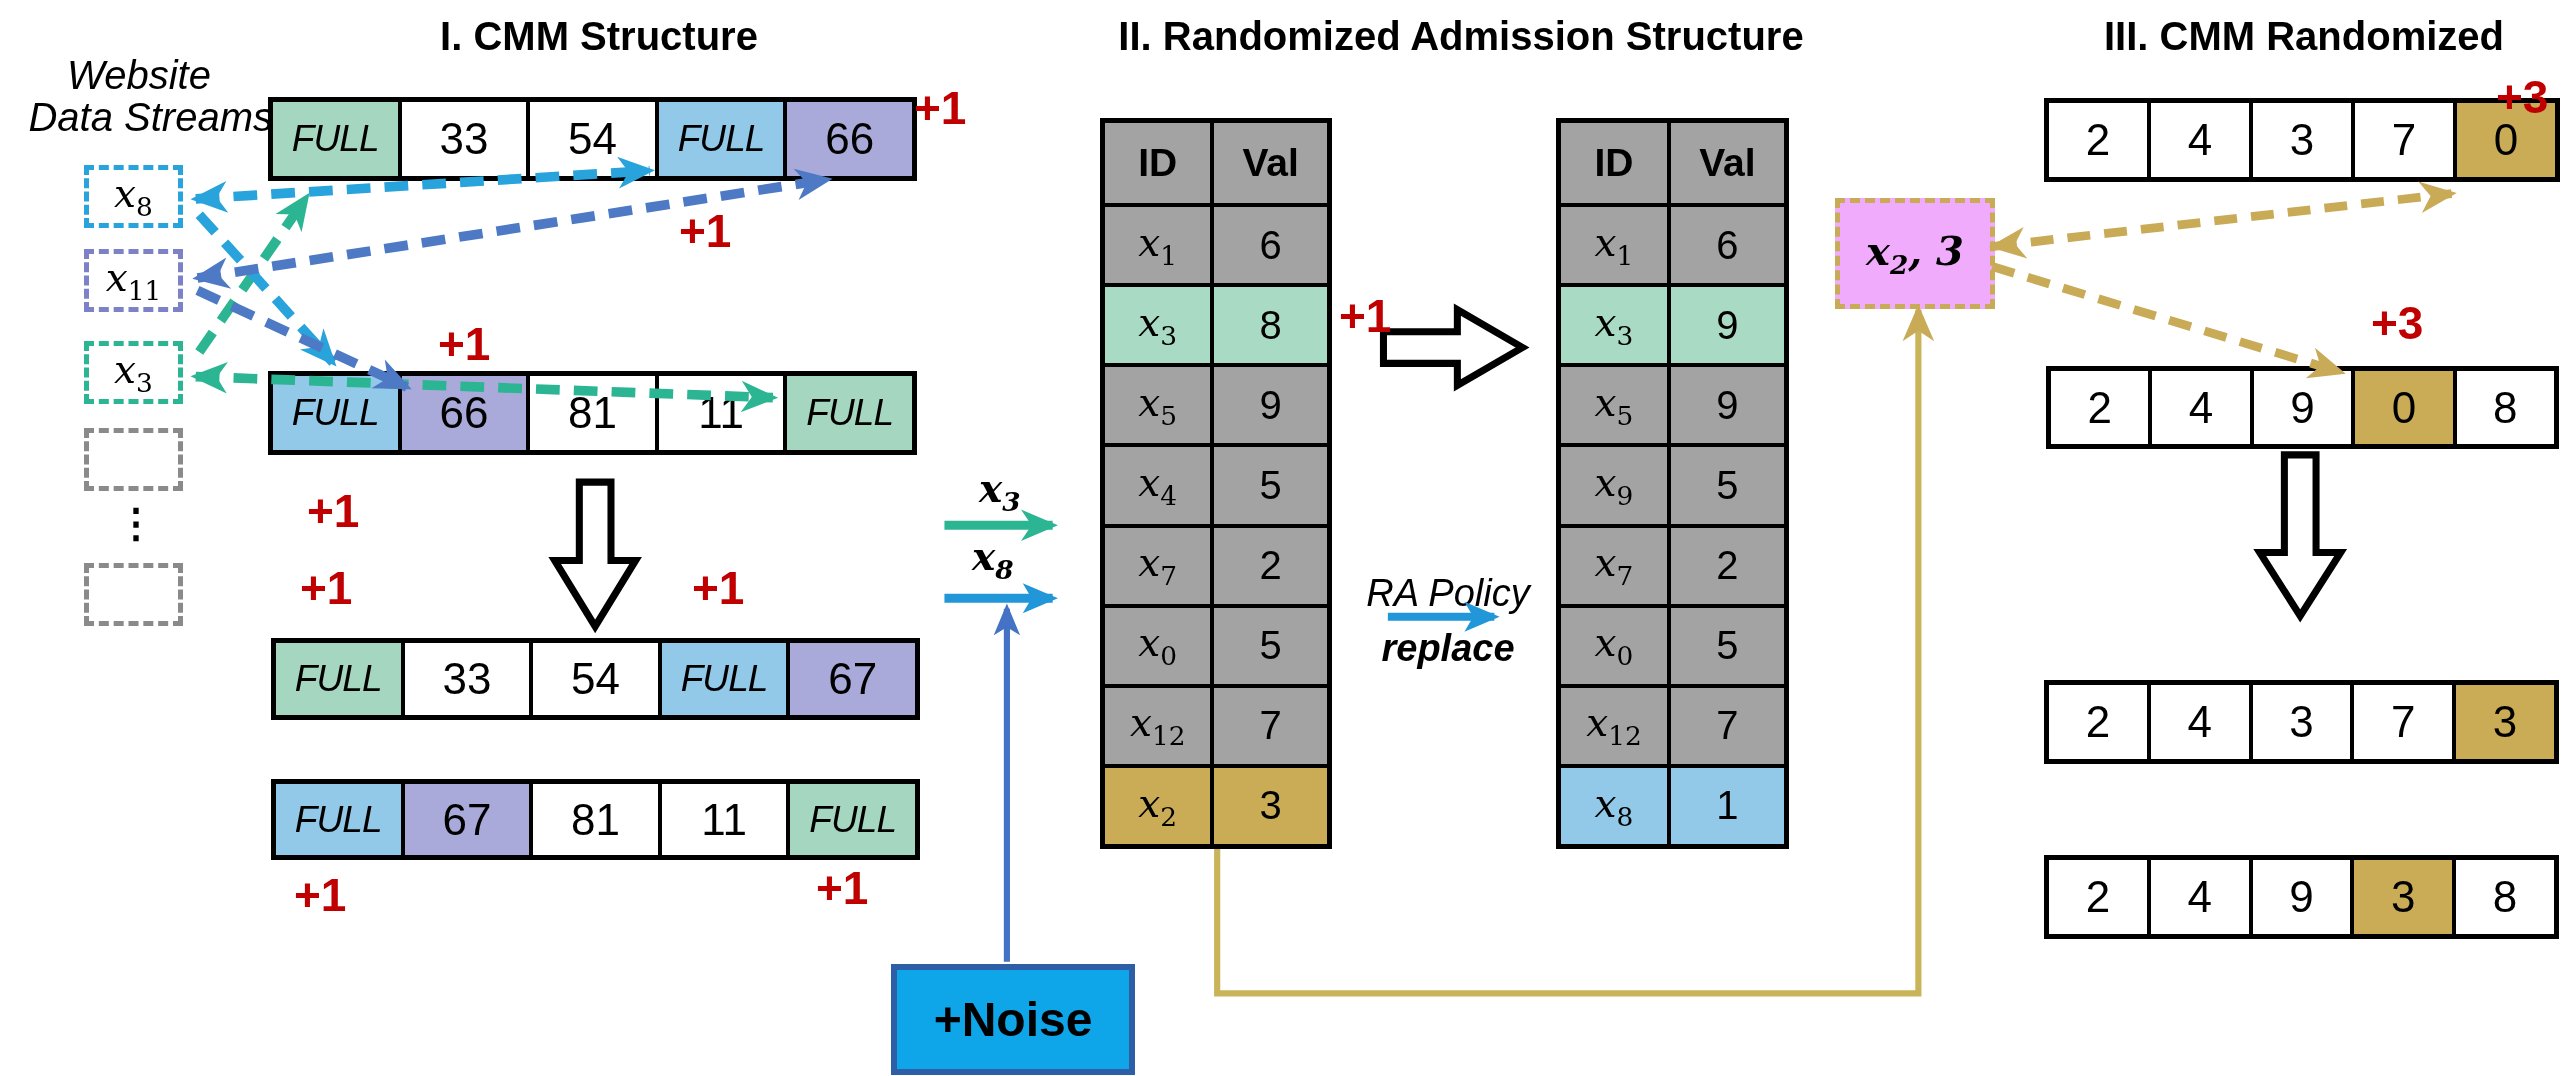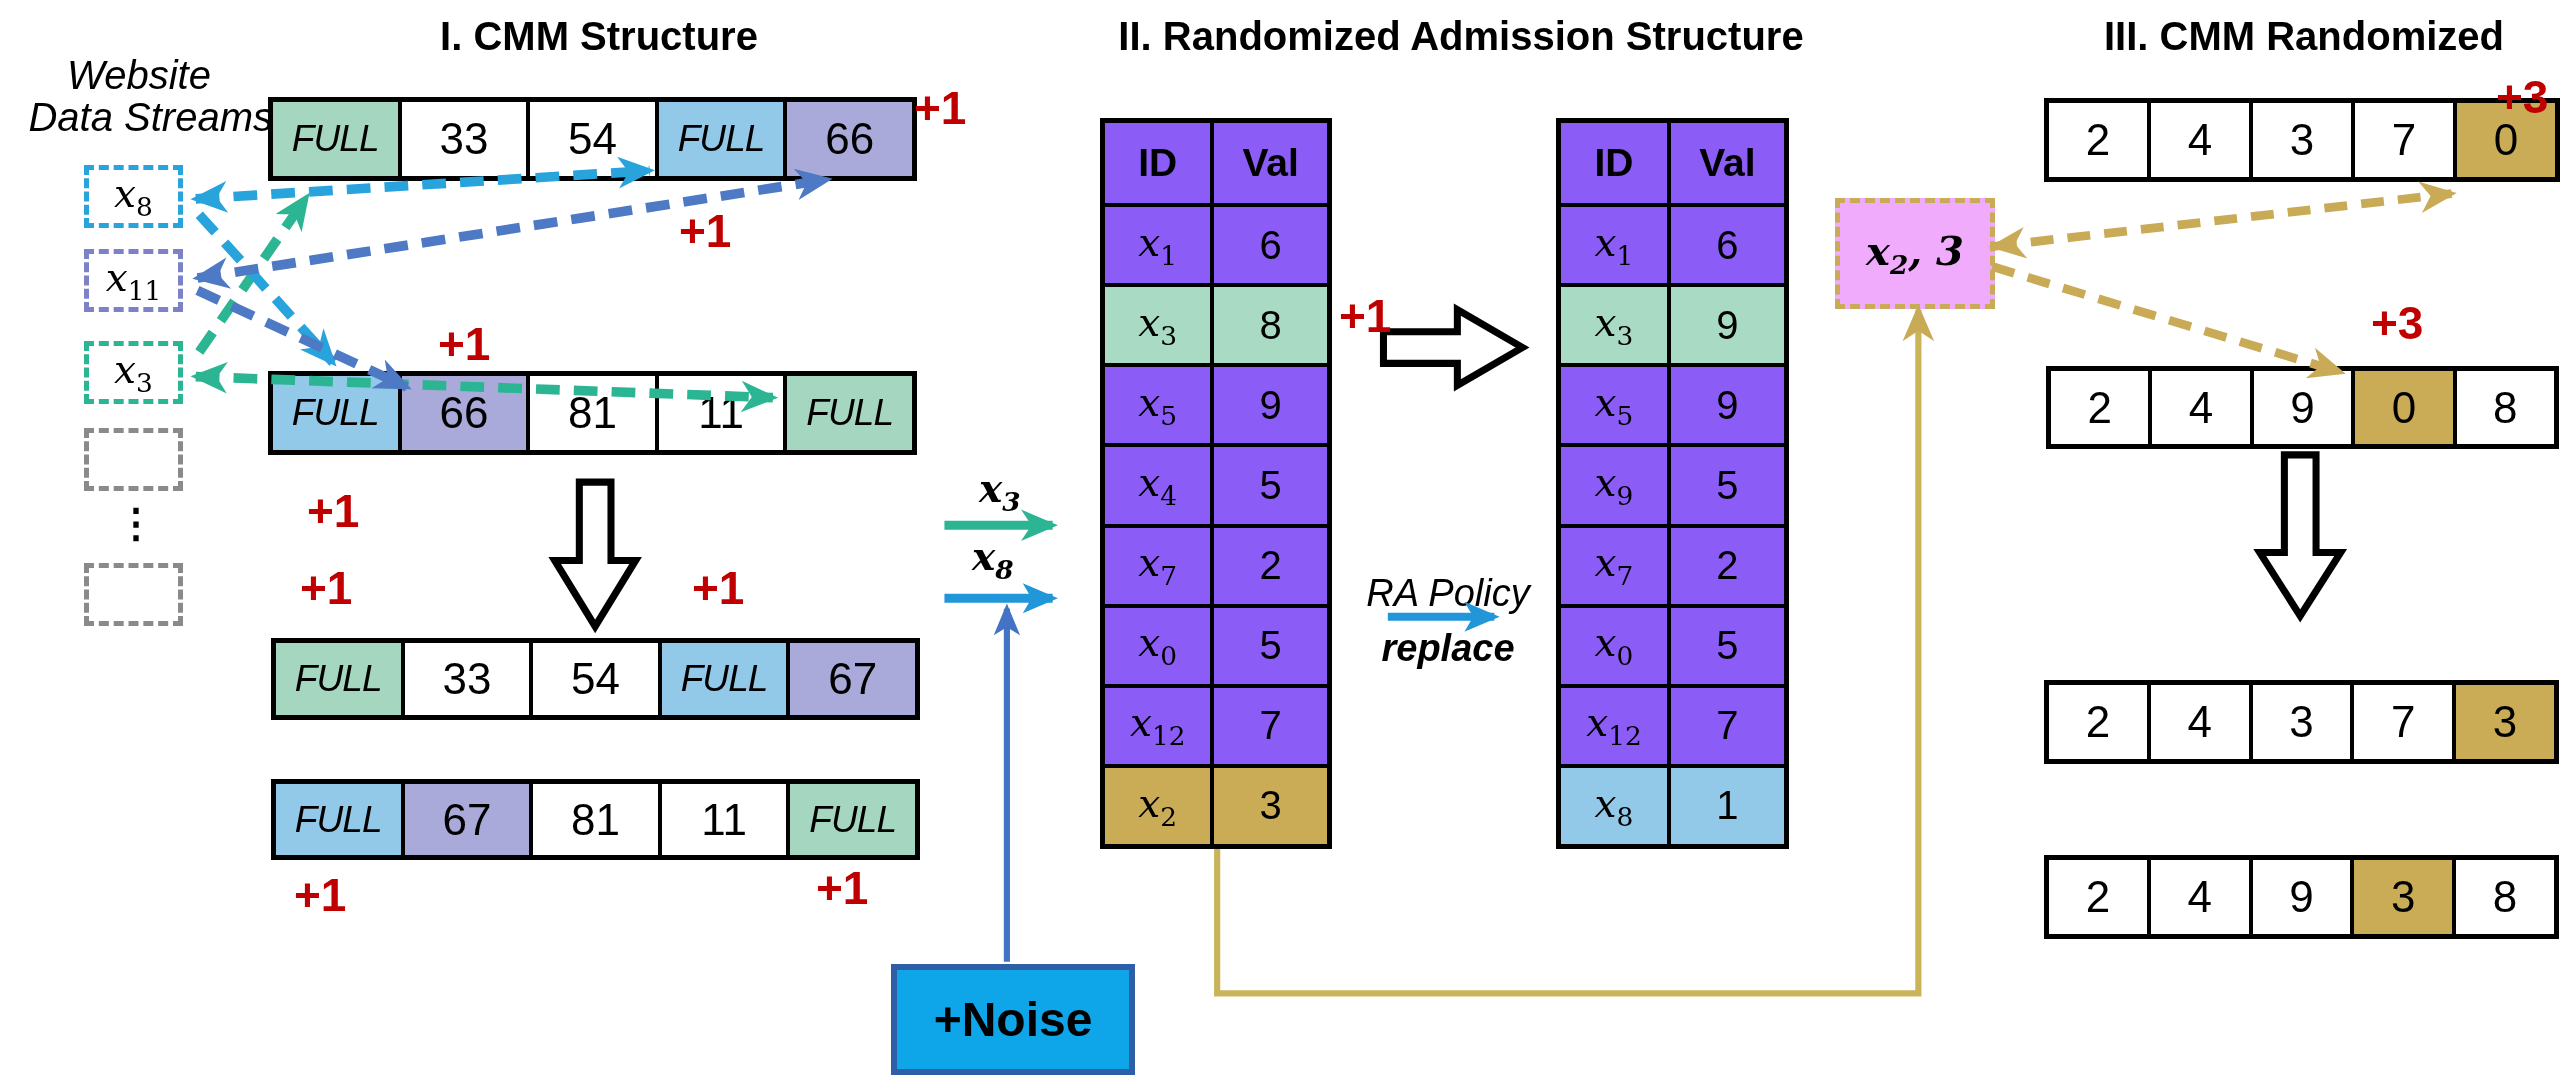--- a/index.html
+++ b/index.html
@@ -27,21 +27,21 @@
   .full{font-style:italic;font-size:37px;letter-spacing:-0.9px;}
   .hl-green{background:var(--cell_green);}
   .hl-blue{background:var(--cell_blue);}
   .hl-purple{background:var(--cell_purple);}
   .hl-gold{background:var(--cell_gold);}
   .hl-rowgreen{background:var(--row_green);}
   
   .badge{position:absolute;font-weight:bold;font-size:46px;color:var(--red);white-space:nowrap;z-index:6;}
   
   .tbl{position:absolute;display:grid;grid-template-columns:1fr 1.03fr;grid-template-rows:repeat(9,1fr);
-       border:5.3px solid #000;background:#8b5cf6;box-sizing:border-box;z-index:2;}
+       border:5.3px solid #000;background:#a3a3a3;box-sizing:border-box;z-index:2;}
   .tcell{display:flex;align-items:center;justify-content:center;border-top:4.4px solid #000;font-size:40px;}
   .tcell.c1{border-right:4.4px solid #000;}
   .tcell.hrow{border-top:none;font-weight:bold;font-size:39px;font-family:"Liberation Sans",sans-serif;}
   .dots{position:absolute;font-weight:bold;font-size:40px;letter-spacing:1.8px;}
   .noise{position:absolute;border:6.2px solid var(--noise_border);background:#0ea5e9;display:flex;
          align-items:center;justify-content:center;font-weight:bold;font-size:48px;z-index:4;}
   .x23{position:absolute;border:5.3px dashed var(--gold_dash);background:#f0abfc;display:flex;
        align-items:center;justify-content:center;z-index:4;}
   .ra{position:absolute;font-style:italic;font-size:38px;text-align:center;white-space:nowrap;z-index:4;}
   svg.overlay{position:absolute;left:0;top:0;z-index:5;pointer-events:none;}

